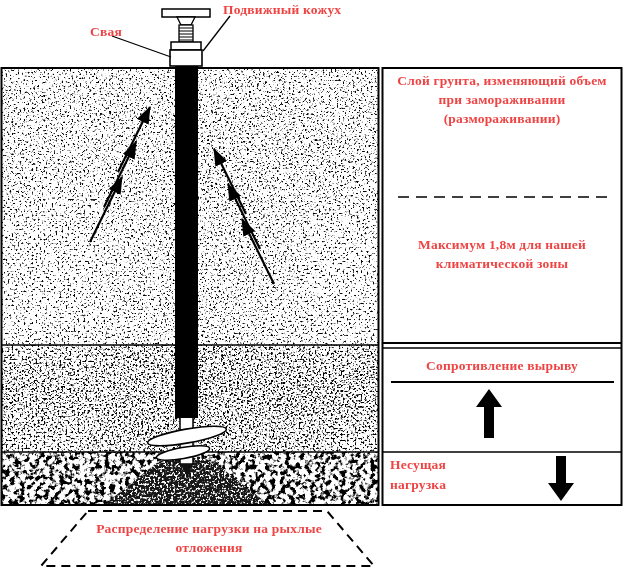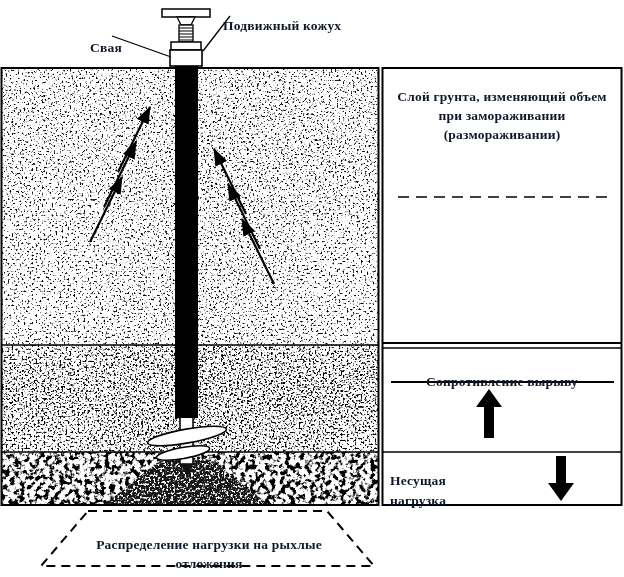--- a/index.html
+++ b/index.html
@@ -8,26 +8,25 @@
     width:624px;height:577px;
     background:#fff;
     font-family:"Liberation Serif", serif;
     overflow:hidden;
   }
   #diagram-svg{position:absolute;left:0;top:0;}
   .lbl{
     position:absolute;
     font-family:"Liberation Serif", serif;
     font-weight:bold;
-    color:#0f172a;
+    color:#ef4444;
     font-size:13.5px;
     line-height:1.4;
     letter-spacing:0.2px;
     z-index:5;
-    margin-top:16px;
   }
   #casing-label{left:223px;top:1px;white-space:nowrap;}
   #pile-label{left:90px;top:23px;white-space:nowrap;}
   #soil-layer-text{left:386px;top:72px;width:232px;text-align:center;}
   #max-depth-text{left:386px;top:236px;width:232px;text-align:center;}
   #pullout-text{left:386px;top:357px;width:232px;text-align:center;}
   #bearing-text{left:390px;top:455px;width:108px;text-align:left;line-height:1.5;}
   #distribution-text{left:95px;top:520px;width:228px;text-align:center;}
 </style>
 </head>
@@ -127,17 +126,18 @@
       <polygon points="561,501 548,483 556,483 556,456 566,456 566,483 574,483" fill="#000"></polygon>
     </g>
 
     <polygon points="88,511 327,511 374,566 41,566" fill="none" stroke="#000" stroke-width="2" stroke-dasharray="9 6"></polygon>
   </svg>
 
   <div class="lbl" id="casing-label">Подвижный кожух</div>
   <div class="lbl" id="pile-label">Свая</div>
 
   <div class="lbl" id="soil-layer-text">Слой грунта, изменяющий объем при замораживании (размораживании)</div>
+  <div class="lbl" id="max-depth-text">Максимум 1,8м для нашей климатической зоны</div>
   <div class="lbl" id="pullout-text">Сопротивление вырыву</div>
   <div class="lbl" id="distribution-text">Распределение нагрузки на рыхлые отложения</div>
 
   <div class="lbl" id="bearing-text">Несущая нагрузка</div>
 </div>
 
 </body></html>

